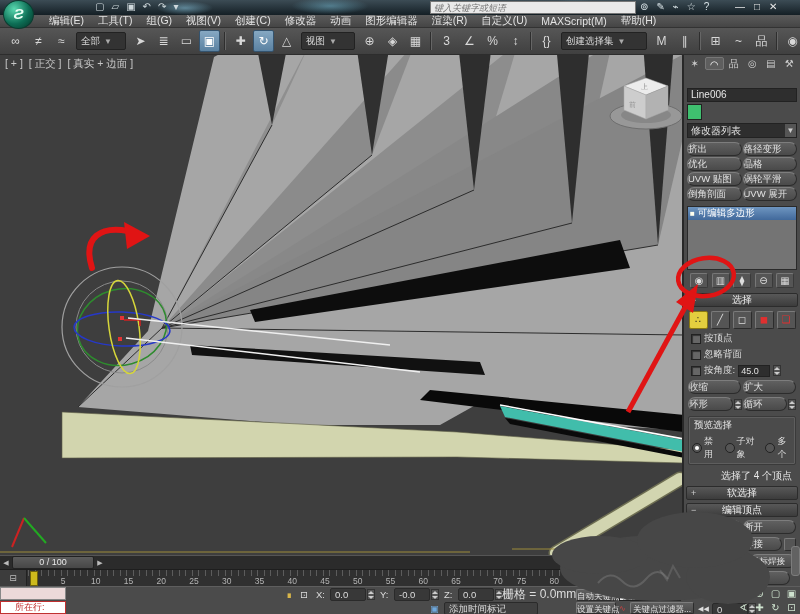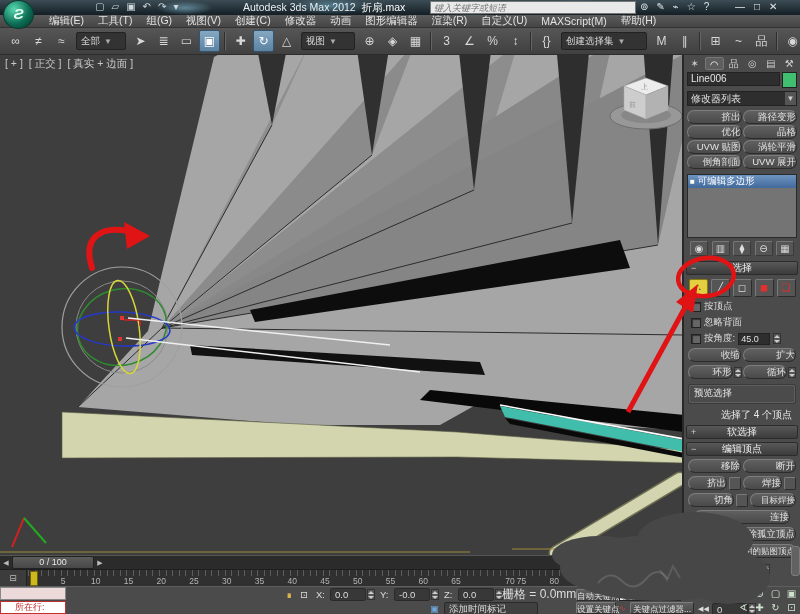--- a/index.html
+++ b/index.html
@@ -48,30 +48,30 @@
   #viewport{position:absolute;left:0;top:55px;width:684px;height:500px;background:#3e3e3e;
     border-right:2px solid #282828;box-sizing:border-box;overflow:hidden;}
   #vp-label{position:absolute;left:5px;top:2px;z-index:5;font-size:10.5px;color:#c8c8c8;display:flex;gap:6px;}
   #scene{position:absolute;left:0;top:0;}
   
   #panel{position:absolute;left:684px;top:55px;width:116px;height:559px;background:#4b4b4b;
     font-size:10px;}
   #cmd-tabs{display:flex;height:15px;align-items:center;padding:1px 2px;gap:1px;}
   .ctab{flex:1;text-align:center;font-size:10px;color:#ccc;height:13px;line-height:13px;border-radius:2px;}
   .ctab.active{background:#5e5e5e;border:1px solid #777;box-sizing:border-box;color:#fff;}
-  #name-row{display:flex;margin:0 3px 0 3px;gap:2px;}
+  #name-row{display:flex;margin:16px 3px 0 3px;gap:2px;flex-direction:column;}
   #obj-name{flex:1;height:12px;background:#2e2e2e;border:1px solid #222;color:#e6e6e6;
     font-size:10px;padding:0 3px;line-height:12px;}
   #color-swatch{width:13px;height:14px;background:#3fbf6f;border:1px solid #222;}
   #modlist{display:flex;margin:3px 3px 0 3px;height:13px;background:#2e2e2e;border:1px solid #222;
     align-items:center;}
   #modlist span{flex:1;padding-left:3px;color:#e0e0e0;}
   #modlist b{width:11px;text-align:center;background:#555;height:100%;font-size:8px;line-height:13px;color:#ccc;}
   #modbtns{display:grid;grid-template-columns:1fr 1fr;gap:1px;margin:4px 3px 0 3px;}
-  .pbtn{height:12px;line-height:12px;text-align:right;color:#e2e2e2;font-size:9.5px;
+  .pbtn{height:12px;line-height:12px;text-align:left;color:#e2e2e2;font-size:9.5px;
     background:linear-gradient(#606060,#4a4a4a);border:1px solid #2c2c2c;border-top-color:#7d7d7d;
     border-left-color:#7d7d7d;border-radius:7px;white-space:nowrap;overflow:hidden;}
   .pbtn.small{font-size:8.5px;}
   #stackbox{margin:5px 3px 0 3px;height:62px;background:#747474;border:1px solid #2a2a2a;}
   #stack-active{height:13px;background:linear-gradient(#6e95c0,#41699b);color:#fff;display:flex;
     align-items:center;gap:3px;padding-left:2px;font-size:9.5px;}
   #stack-active i{font-style:normal;font-size:8px;color:#ffe;}
   #stack-tools{display:flex;justify-content:space-between;padding:2px 6px;margin-top:1px;}
   #stack-tools span{font-size:10px;color:#ddd;width:16px;text-align:center;border:1px solid #3a3a3a;
     border-top-color:#777;border-left-color:#777;background:#555;border-radius:2px;height:13px;line-height:13px;}
@@ -157,23 +157,20 @@
   <div id="titlebar">
     <span id="max-logo">Ƨ</span>
     <span id="qat">
         <span>▢</span>
         <span>▱</span>
         <span>▣</span>
         <span>↶</span>
         <span>↷</span>
         <span>▾</span>
       </span>
-    <span id="title-text">
-      <span>Autodesk 3ds Max 2012</span>&nbsp;&nbsp;<span id="title-file">折扇.max</span>
-    </span>
     <span id="search-wrap">
       <input id="search-input" placeholder="键入关键字或短语" style="">
     </span>
     <span id="title-icons">
         <span>⊚</span>
         <span>✎</span>
         <span>⌁</span>
         <span>☆</span>
         <span>?</span>
       </span>
@@ -408,20 +405,34 @@
           <i class="d"></i>
         </span>
       <span class="pbtn">循环</span>
       <span class="spin">
           <i class="u"></i>
           <i class="d"></i>
         </span>
     </div>
     <div id="preview-grp">
       <span class="gt">预览选择</span>
+      <div class="radrow" id="preview-radios">
+          <span style="display: inline-flex; align-items: center; gap: 2px;">
+            <span class="rad on"></span>
+            <span>禁用</span>
+          </span>
+          <span style="display: inline-flex; align-items: center; gap: 2px;">
+            <span class="rad"></span>
+            <span>子对象</span>
+          </span>
+          <span style="display: inline-flex; align-items: center; gap: 2px;">
+            <span class="rad"></span>
+            <span>多个</span>
+          </span>
+        </div>
     </div>
     <div id="sel-status">选择了 4 个顶点</div>
     <div class="rollout"><i>+</i><span>软选择</span></div>
     <div class="rollout"><i>−</i><span>编辑顶点</span></div>
     <div class="btn2">
       <span class="pbtn">移除</span>
       <span class="pbtn">断开</span>
     </div>
     <div class="evgrid">
       <span class="pbtn">挤出</span>
@@ -464,21 +475,21 @@
       <span class="num" style="left: 161.25px;">20</span>
       <span class="num" style="left: 194px;">25</span>
       <span class="num" style="left: 226.75px;">30</span>
       <span class="num" style="left: 259.5px;">35</span>
       <span class="num" style="left: 292.25px;">40</span>
       <span class="num" style="left: 325px;">45</span>
       <span class="num" style="left: 357.75px;">50</span>
       <span class="num" style="left: 390.5px;">55</span>
       <span class="num" style="left: 423.25px;">60</span>
       <span class="num" style="left: 456px;">65</span>
-      <span class="num" style="left: 510px;">70</span>
+      <span class="num" style="left: 498px;">70</span>
       <span class="num" style="left: 521.5px;">75</span>
       <span class="num" style="left: 554.25px;">80</span>
       <span class="num" style="left: 587px;">85</span>
       <span class="num" style="left: 619.75px;">90</span>
     </div>
 
   <div id="statusbar">
     <div id="listener1"></div>
     <div id="listener2">所在行:</div>
 

